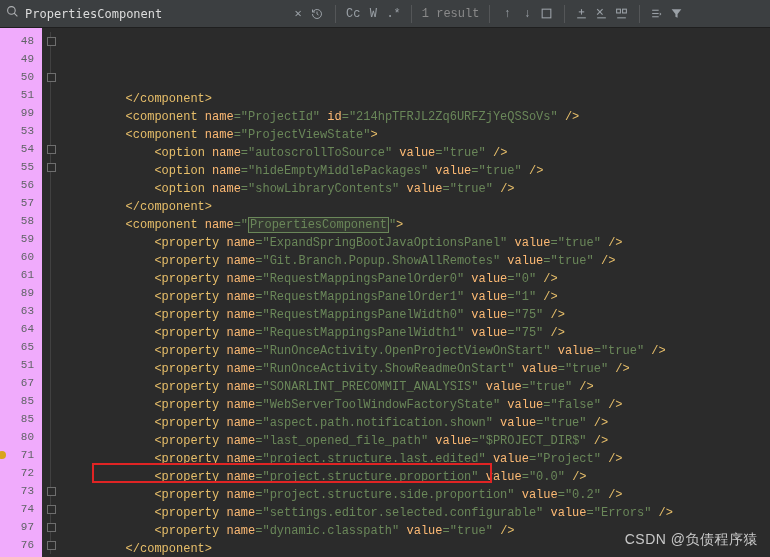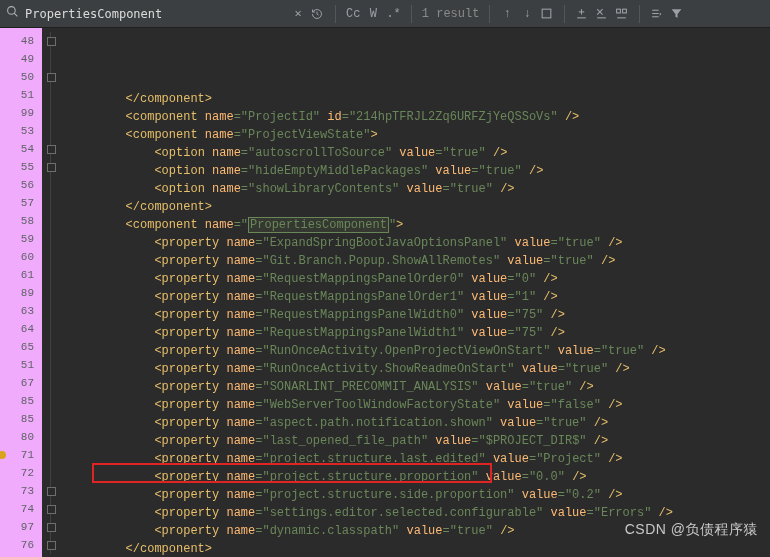--- a/index.html
+++ b/index.html
@@ -112,21 +112,21 @@
     border: 2px solid #e02424;
     left: 30px;
     top: calc(4px + 24*18px - 1px);
     height: 20px;
     width: 400px;
     pointer-events: none;
   }
   .watermark {
     position: absolute;
     right: 12px;
-    bottom: 18px;
+    bottom: 8px;
     color: #d9d9d9;
     font-size: 14px;
     font-family: "Microsoft YaHei", sans-serif;
     letter-spacing: 0.5px;
     opacity: 0.9;
     pointer-events: none;
   }
 </style>
 </head>
 <body>

